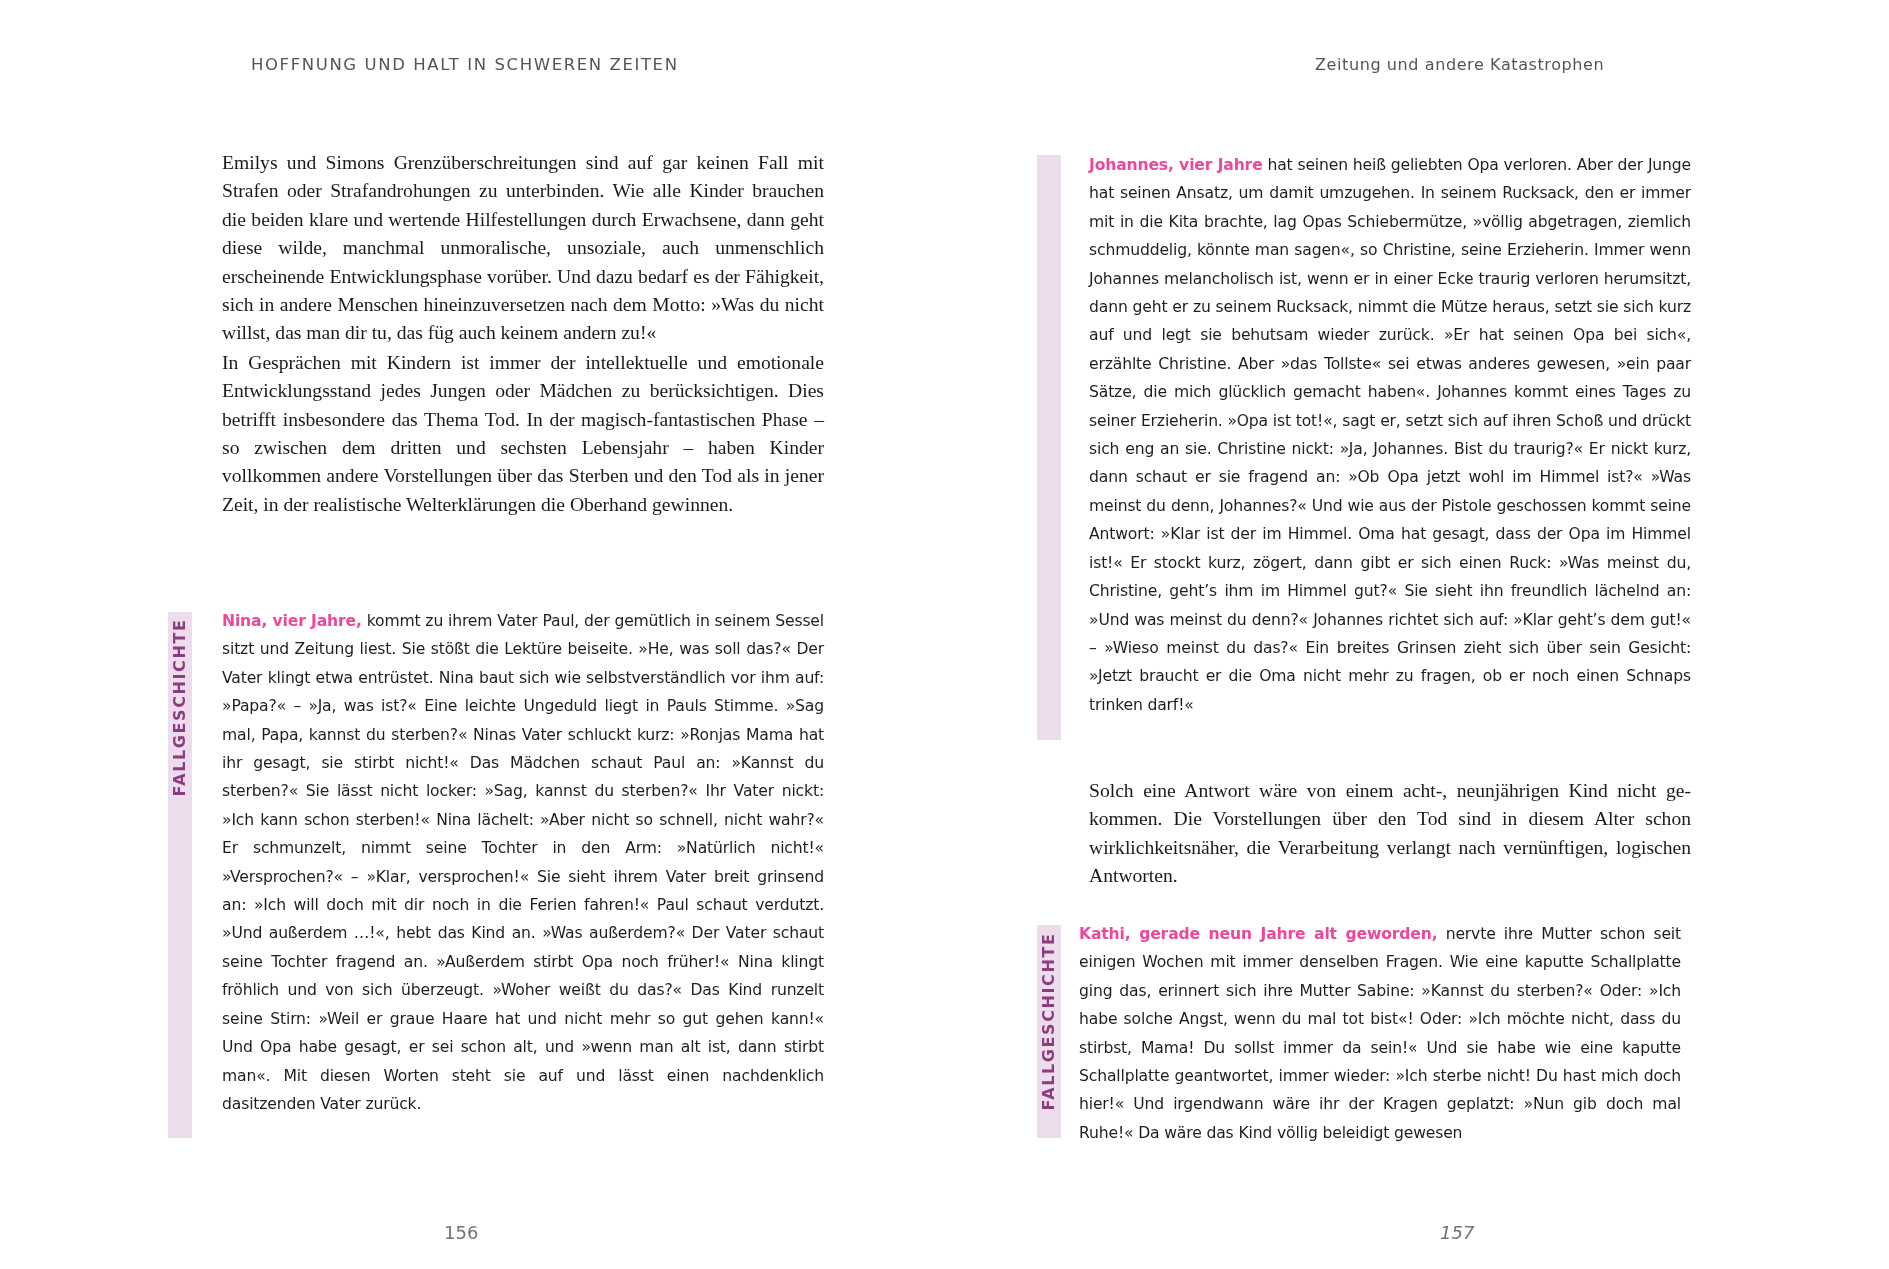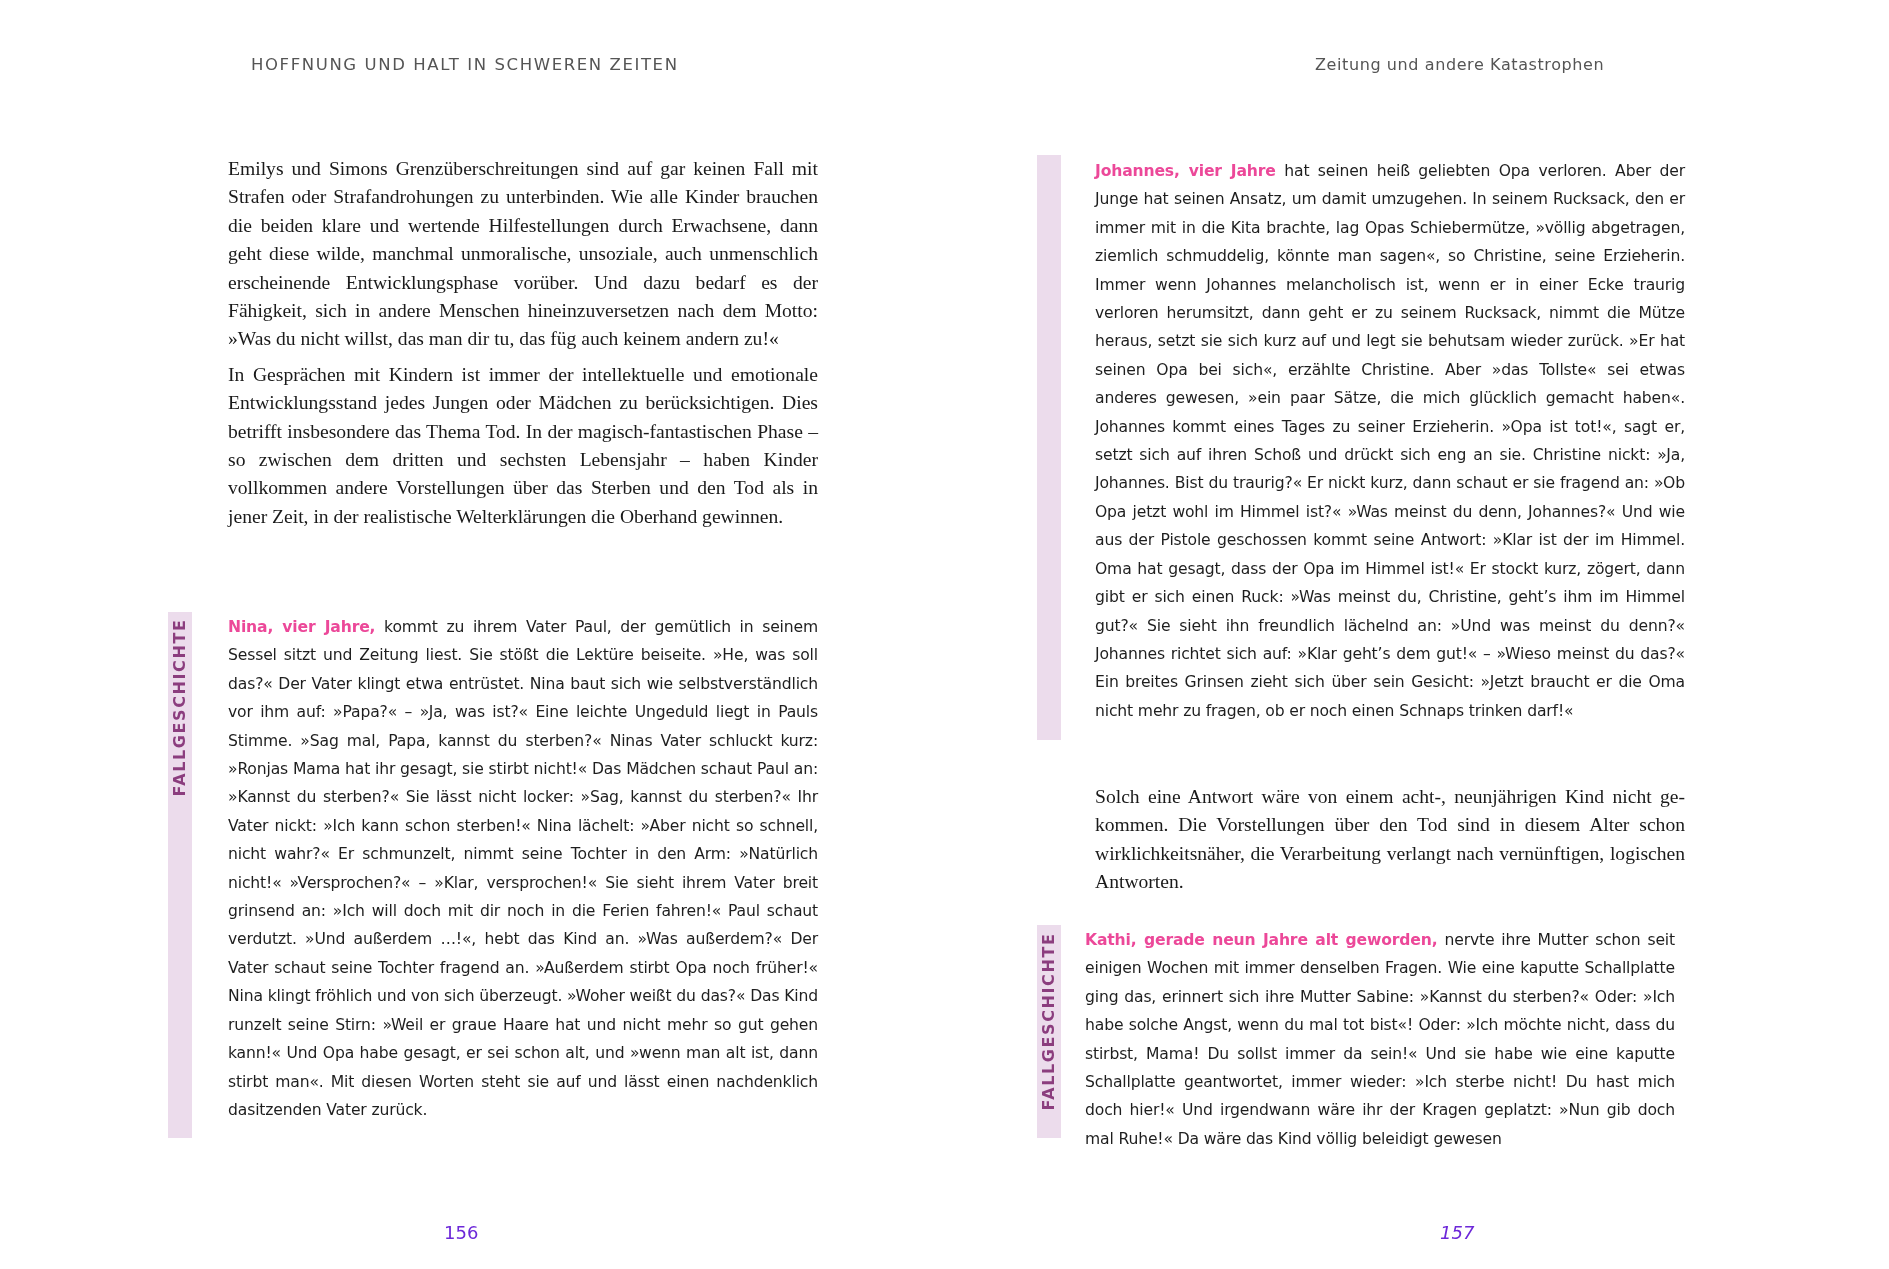--- a/index.html
+++ b/index.html
@@ -19,37 +19,37 @@
     font-family: "Liberation Serif", serif;
     font-size: 19.6px; line-height: 28.4px; color: #1a1a1a;
     text-align: justify; hyphens: manual;
   }
   .sans-block {
     position: absolute; width: 604px;
     font-family: "DejaVu Sans", sans-serif;
     font-size: 15.6px; line-height: 28.4px; color: #1e1e1e;
     text-align: justify; letter-spacing: -0.15px;
   }
-  .serif-block p, .sans-block p { margin: 7px; }
+  .serif-block p, .sans-block p { margin: 1px; }
   .lead { color: #ec4899; font-weight: bold; }
   .bar {
     position: absolute; width: 24px; background: #ecdcec;
   }
   .bar-label {
     position: absolute; left: 0; width: 24px;
     display: flex; align-items: center; justify-content: center;
   }
   .bar-label span {
     display: block; transform: rotate(-90deg); white-space: nowrap;
     font-family: "DejaVu Sans", sans-serif; font-weight: bold;
     font-size: 16px; letter-spacing: 1.6px; color: #8b3d7e;
   }
   .folio {
     position: absolute; top: 1222px;
-    font-family: "DejaVu Sans", sans-serif; font-size: 18px; color: #6d28d9;
+    font-family: "DejaVu Sans", sans-serif; font-size: 18px; color: #737373;
   }
 </style>
 </head>
 <body>
 
 <div class="page page-left">
   <div class="running-head rh-left">HOFFNUNG UND HALT IN SCHWEREN ZEITEN</div>
 
   <div class="serif-block" style="left:221px; top:148px;">
     <p>Emilys und Simons Grenzüberschreitungen sind auf gar keinen Fall mit Strafen oder Strafandrohungen zu unterbinden. Wie alle Kinder brauchen die beiden klare und wertende Hilfestellungen durch Er­wachsene, dann geht diese wilde, manchmal unmoralische, unsoziale, auch unmenschlich erscheinende Entwicklungsphase vorüber. Und dazu bedarf es der Fähigkeit, sich in andere Menschen hineinzuverset­zen nach dem Motto: »Was du nicht willst, das man dir tu, das füg auch keinem andern zu!«</p>

